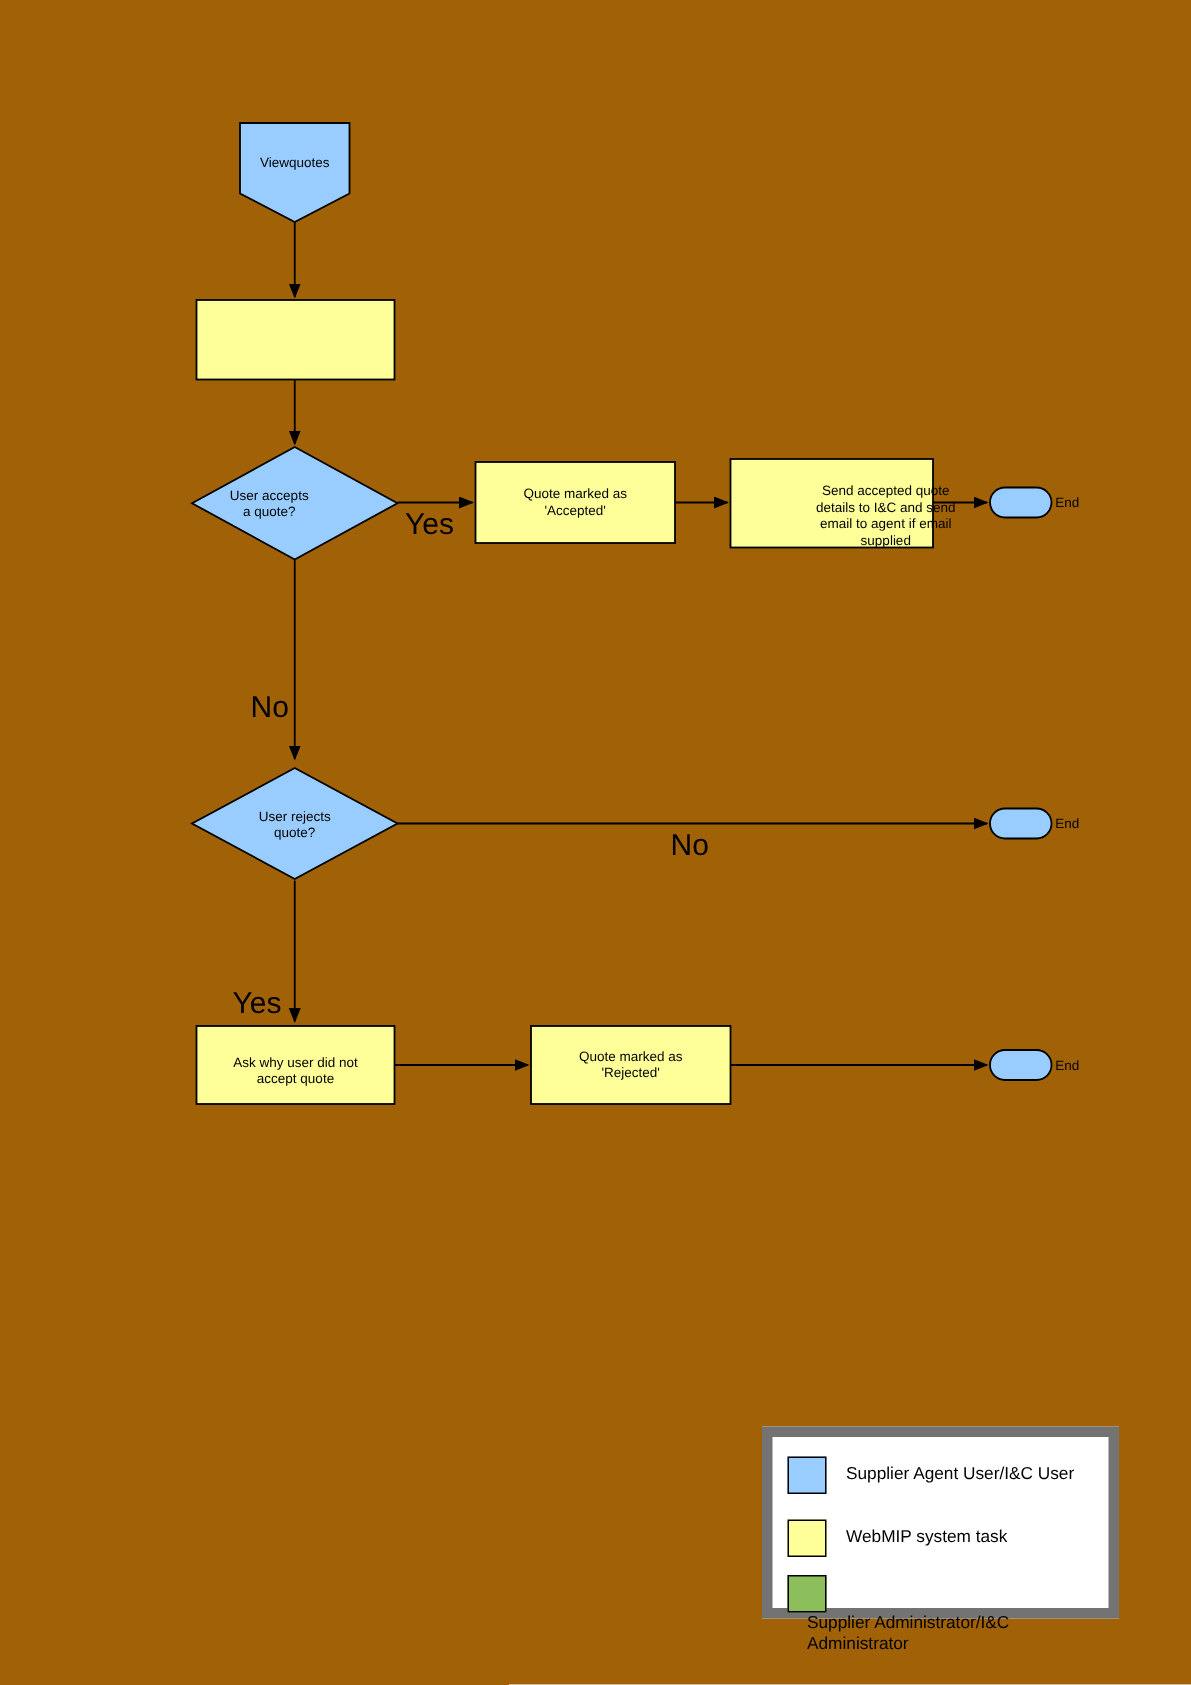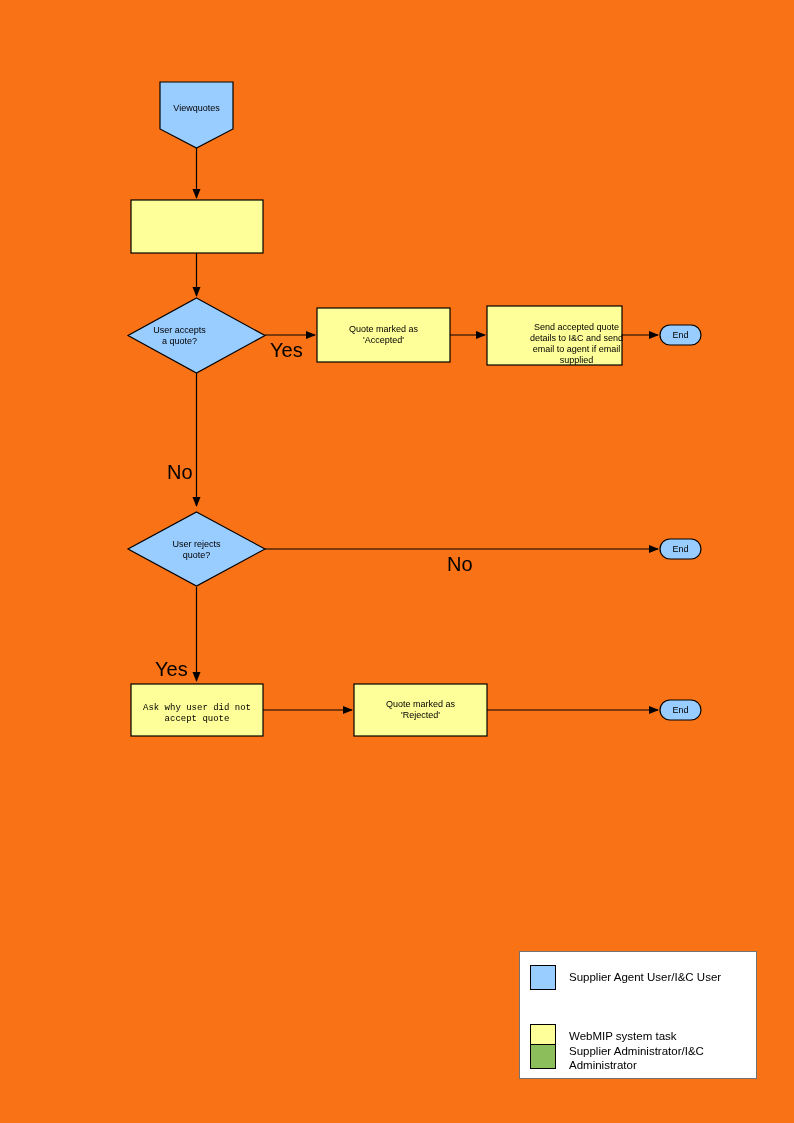--- a/index.html
+++ b/index.html
@@ -7,21 +7,21 @@
     padding: 0;
     background: #ffffff;
   }
   body {
     font-family: "Liberation Sans", sans-serif;
   }
   #canvas {
     position: relative;
     width: 794px;
     height: 1123px;
-    background: #f97316;
+    background: #a16207;
     overflow: hidden;
   }
   svg#flow {
     position: absolute;
     left: 0;
     top: 0;
     width: 794px;
     height: 1123px;
   }
   
@@ -47,29 +47,30 @@
     margin-top: 32px;
   }
   .end-text {
     position: absolute;
     display: flex;
     align-items: center;
     justify-content: center;
     font-family: "Liberation Sans", sans-serif;
     font-size: 9px;
     color: #000000;
+    padding-left: 31px;
   }
   
   #legend {
     position: absolute;
-    left: 519px;
+    left: 508px;
     top: 951px;
     width: 238px;
     height: 128px;
-    border: 1px solid #737373;
+    border: 7px solid #737373;
     background: #ffffff;
     box-sizing: border-box;
   }
   .legend-row {
     position: absolute;
     left: 10px;
     display: flex;
     align-items: flex-start;
   }
   .legend-swatch {
@@ -81,22 +82,22 @@
   }
   .legend-label {
     margin-left: 13px;
     font-family: "Liberation Sans", sans-serif;
     font-size: 11.5px;
     line-height: 14px;
     color: #000000;
     white-space: pre-line;
   }
   .legend-row.r0 { top: 13px; }
-  .legend-row.r1 { top: 55px; margin-top: 17px; }
-  .legend-row.r2 { top: 92px; }
+  .legend-row.r1 { top: 55px; }
+  .legend-row.r2 { top: 92px; flex-direction: column; }
   .legend-row.r0 .legend-label { padding-top: 5px; }
   .legend-row.r1 .legend-label { padding-top: 5px; }
   .legend-row.r2 .legend-label { padding-top: 0px; }
 </style>
 </head>
 <body>
 
 <div id="canvas">
 
   <svg id="flow" viewBox="0 0 794 1123">
@@ -154,33 +155,33 @@
 
   <div class="node-text" style="left:160px; top:88px; width:73px; height:40px;">Viewquotes</div>
 
 
   <div class="node-text" style="left:124px; top:310px; width:111px; height:51px;">User accepts
 a quote?</div>
 
   <div class="node-text" style="left:317px; top:308px; width:133px; height:54px;">Quote  marked as
 'Accepted'</div>
 
-  <div class="node-text" style="left:468px; top:306px; width:135px; height:75px;padding-left:41px;">Send accepted quote
+  <div class="node-text" style="left:482px; top:306px; width:135px; height:75px;padding-left:41px;">Send accepted quote
 details to I&amp;C and send
 email to agent if email
 supplied</div>
 
   <div class="end-text" style="left:660px; top:325px; width:41px; height:20px;">End</div>
 
   <div class="node-text" style="left:141px; top:524px; width:111px; height:51px;text-align:center;">User rejects
 quote?</div>
 
   <div class="end-text" style="left:660px; top:539px; width:41px; height:20px;">End</div>
 
-  <div class="node-text" style="left:131px; top:684px; width:132px; height:60px;font-family:Liberation Mono, monospace;">Ask why user did not
+  <div class="node-text" style="left:131px; top:684px; width:132px; height:60px;">Ask why user did not
 accept quote</div>
 
   <div class="node-text" style="left:354px; top:684px; width:133px; height:52px;">Quote  marked as
 'Rejected'</div>
 
   <div class="end-text" style="left:660px; top:700px; width:41px; height:20px;">End</div>
 
   <div class="edge-label" style="left:270px; top:308px;">Yes</div>
 
   <div class="edge-label" style="left:167px; top:430px;">No</div>

